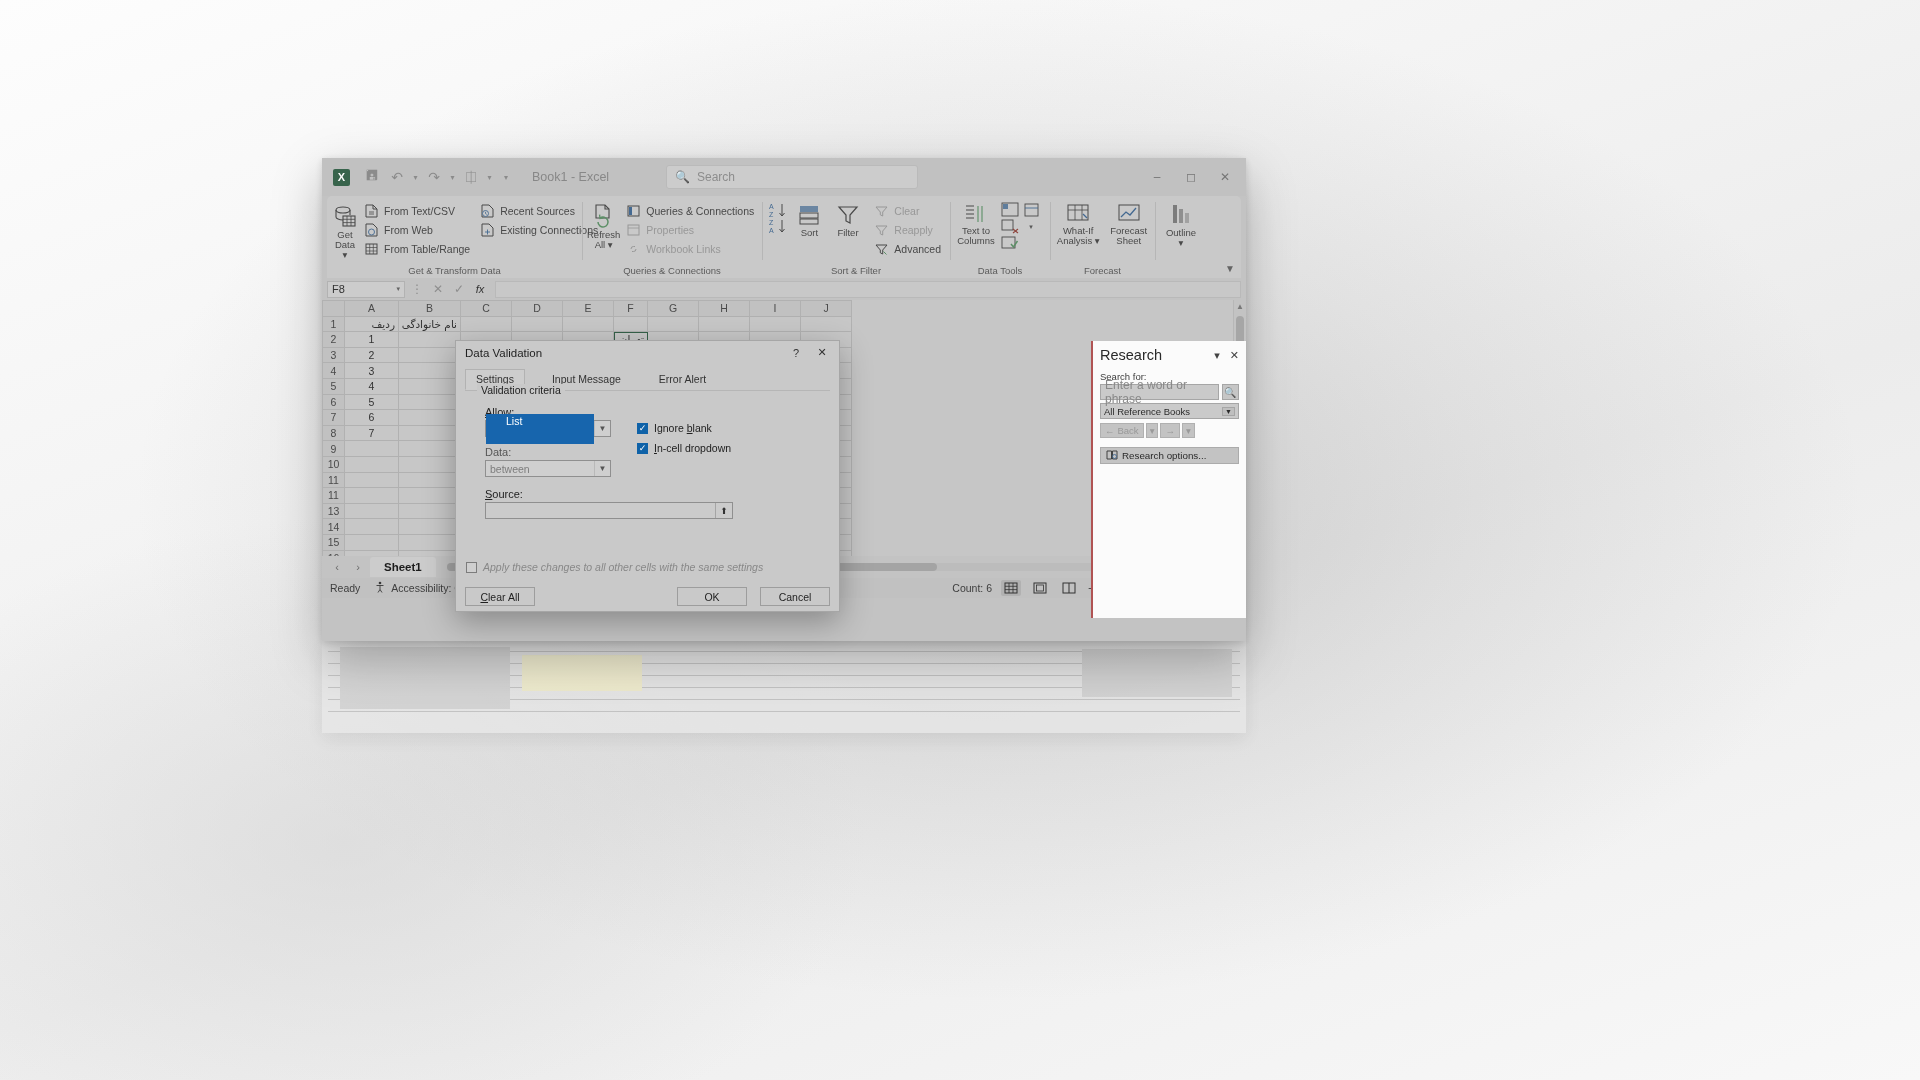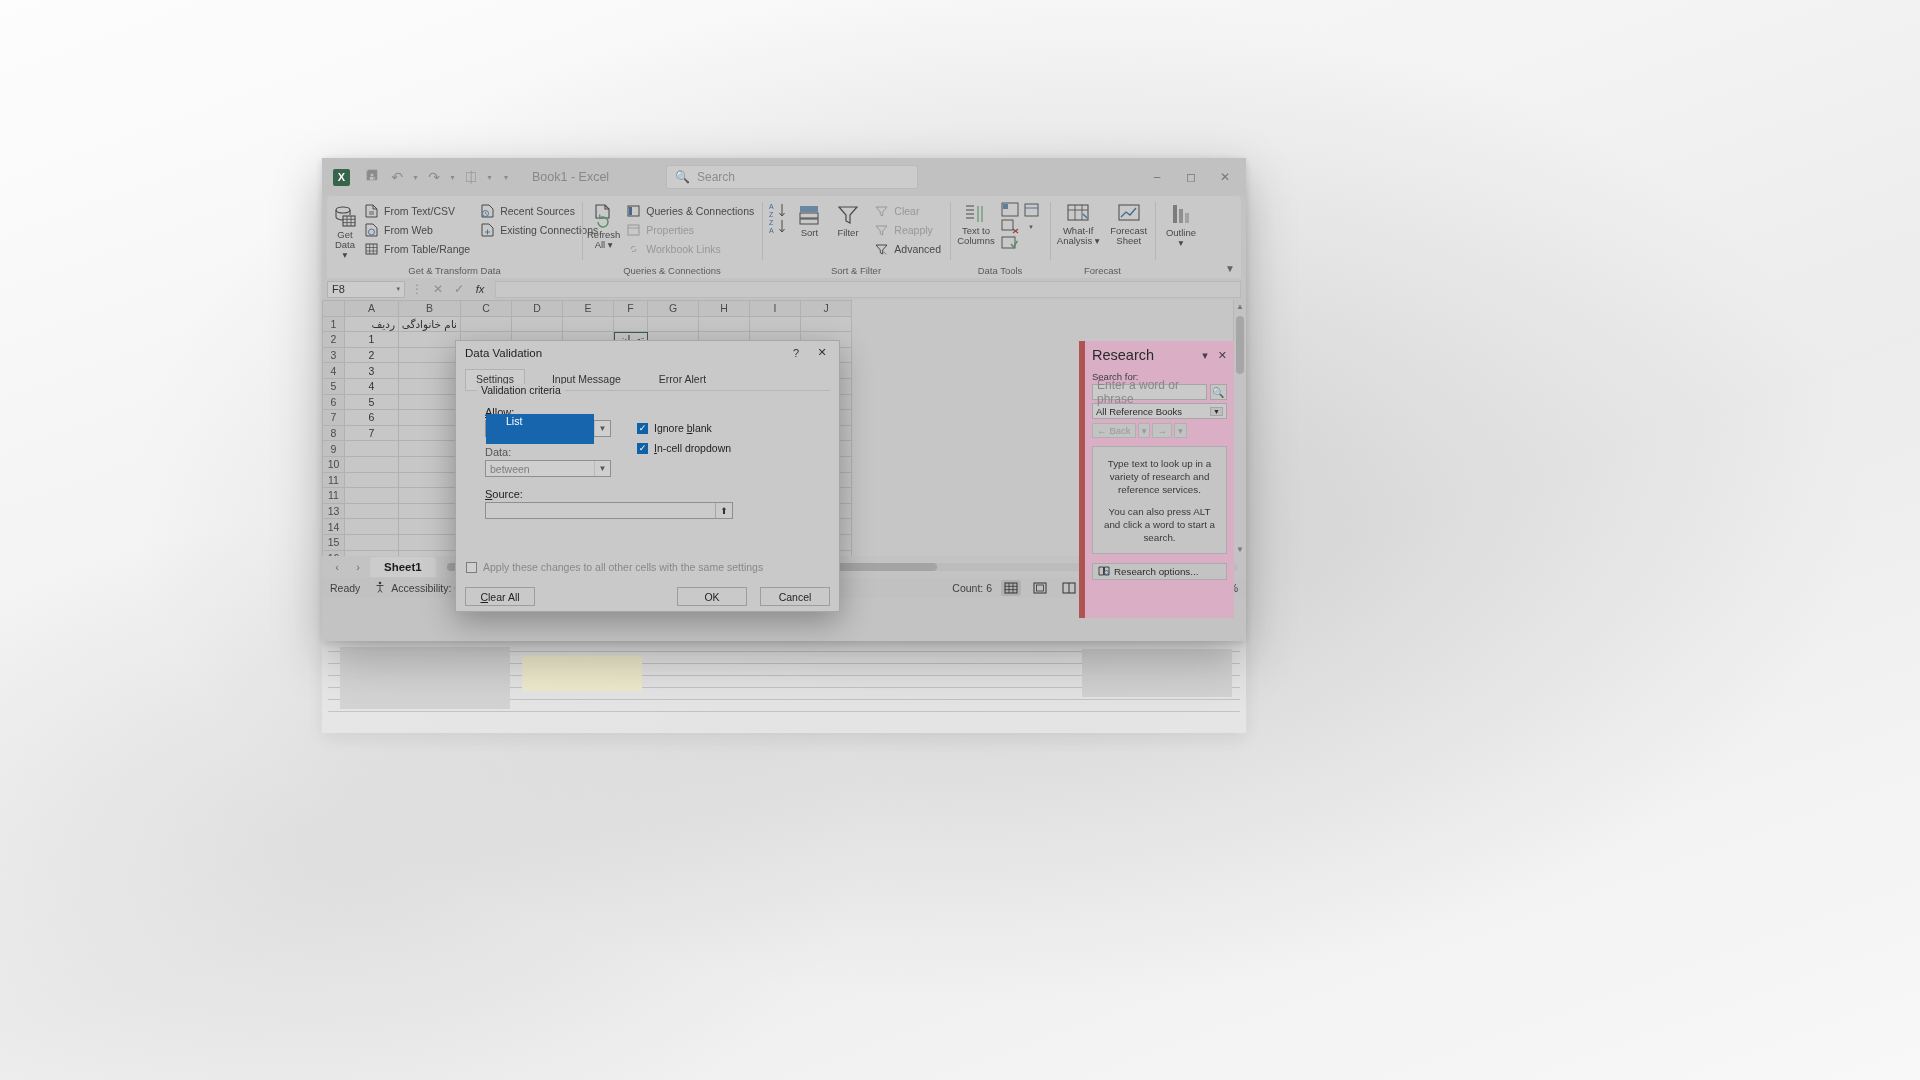--- a/index.html
+++ b/index.html
@@ -100,22 +100,22 @@
   
   .status { height:20px; background:#c4c4c4; display:flex; align-items:center; padding:0 8px; font-size:10.5px; color:#3f3f3f; gap:14px; }
   .status .right { margin-left:auto; display:flex; align-items:center; gap:9px;text-align:center; }
   .vbtn { width:20px; height:16px; display:flex; align-items:center; justify-content:center; }
   .vbtn.on { background:#b4b4b4; border-radius:2px; }
   .zslider { width:78px; height:12px; position:relative; display:flex; align-items:center; }
   .zline { height:1.5px; background:#8c8c8c; width:100%; }
   .zknob { position:absolute; left:47%; width:4px; height:12px; background:#5f5f5f; }
   
   .research {
-    position:absolute; right:12px; top:183px; width:155px; height:277px;
-    background:#f9a8d4; border-left:6px solid #ef4444; padding:6px 7px;
+    position:absolute; right:0; top:183px; width:155px; height:277px;
+    background:#ffffff; border-left:2px solid #ef4444; padding:6px 7px;
   }
   .rtitle { font-size:14.5px; color:#2b2b2b; }
   .rhead { display:flex; align-items:center; justify-content:space-between; }
   .rsmall { font-size:9.5px; color:#3d3d3d; margin:8px 0 2px; }
   .rfield { height:16px; background:#cdcdcd; border:1px solid #a9a9a9; font-size:12px; color:#8a8a8a; display:flex; align-items:center; padding:0 4px; }
   .rrow { display:flex; gap:3px; }
   .rgo { width:17px; height:16px; background:#c9c9c9; border:1px solid #a9a9a9; display:flex; align-items:center; justify-content:center; color:#1f5fa9; font-size:10px; }
   .rsel { height:16px; background:#cdcdcd; border:1px solid #a9a9a9; font-size:9.5px; color:#2b2b2b;
           display:flex; align-items:center; justify-content:space-between; padding:0 3px; margin-top:3px; }
   .rnav { display:flex; gap:2px; margin-top:4px; align-items:center; }
@@ -146,21 +146,21 @@
   .combo { width:126px; height:17px; border:1px solid #8f8f8f; background:#cfcfcf; display:flex; align-items:center; }
   .combo .val { flex:1; padding:0 4px; font-size:10.5px; }
   .combo .arrow { width:16px; height:15px; display:flex; align-items:center; justify-content:center; color:#555; font-size:8px; border-left:1px solid #b9b9b9; }
   .combo.selected .val { background:#1765ad; color:#fff; height:30px; line-height:15px;padding-left:20px; }
   .combo.disabled .val { color:#7d7d7d; }
   .cb { display:flex; align-items:center; gap:6px; font-size:10.5px; color:#222; margin-bottom:8px; }
   .box { width:11px; height:11px; border:1px solid #7c7c7c; background:#cfcfcf; }
   .box.checked { background:#0f62a8; border-color:#0f62a8; color:#fff; font-size:9px; display:flex; align-items:center; justify-content:center; }
   .srcinput { width:248px; height:17px; border:1px solid #8f8f8f; background:#cbcbcb; display:flex; }
   .srcinput .picker { width:17px; border-left:1px solid #a5a5a5; display:flex; align-items:center; justify-content:center; font-size:9px; color:#333; }
-  .applyrow { display:flex; align-items:center; gap:6px; font-size:10.5px; color:#888; position:absolute; bottom:5px; left:1px; }
+  .applyrow { display:flex; align-items:center; gap:6px; font-size:10.5px; color:#888; position:absolute; bottom:5px; left:1px;font-style:italic; }
   .dfoot { display:flex; align-items:center; padding:0 9px; margin-top:9px; }
   .dbtn { height:19px; min-width:70px; border:1px solid #9d9d9d; background:#c9c9c9;
           display:flex; align-items:center; justify-content:center; font-size:10.5px; color:#1f1f1f; }
   
   #ghost {
     position:absolute; left:322px; top:641px; width:924px; height:92px;
     background:#e8e8e8; opacity:0.72; overflow:hidden;
     box-shadow:0 6px 18px rgba(0,0,0,0.10);
   }
   .gl { position:absolute; background:#b9b9b9; height:1px; left:6px; right:6px; }
@@ -805,24 +805,20 @@
       <div class="rnavb">
         <span>←</span>
         <span>Back</span>
       </div>
       <div class="rnavb" style="padding:0 3px">▾</div>
       <div class="rnavb">
           <span>→</span>
         </div>
       <div class="rnavb" style="padding:0 3px">▾</div>
     </div>
-    <div class="rbox">
-      <div>Type text to look up in a variety of research and reference services.</div>
-      <div>You can also press ALT and click a word to start a search.</div>
-    </div>
     <div class="ropts">
       <span>
         <svg width="12" height="12" viewBox="0 0 12 12">
             <path d="M1 2h4.5v8H1zM6.5 2H11v8H6.5z" fill="none" stroke="#333" stroke-width="0.9"></path>
             <circle cx="8.5" cy="7.5" r="2" fill="none" stroke="#2a6fb8" stroke-width="0.9"></circle>
           </svg>
       </span>
       <span>Research options...</span>
     </div>
   </div>

